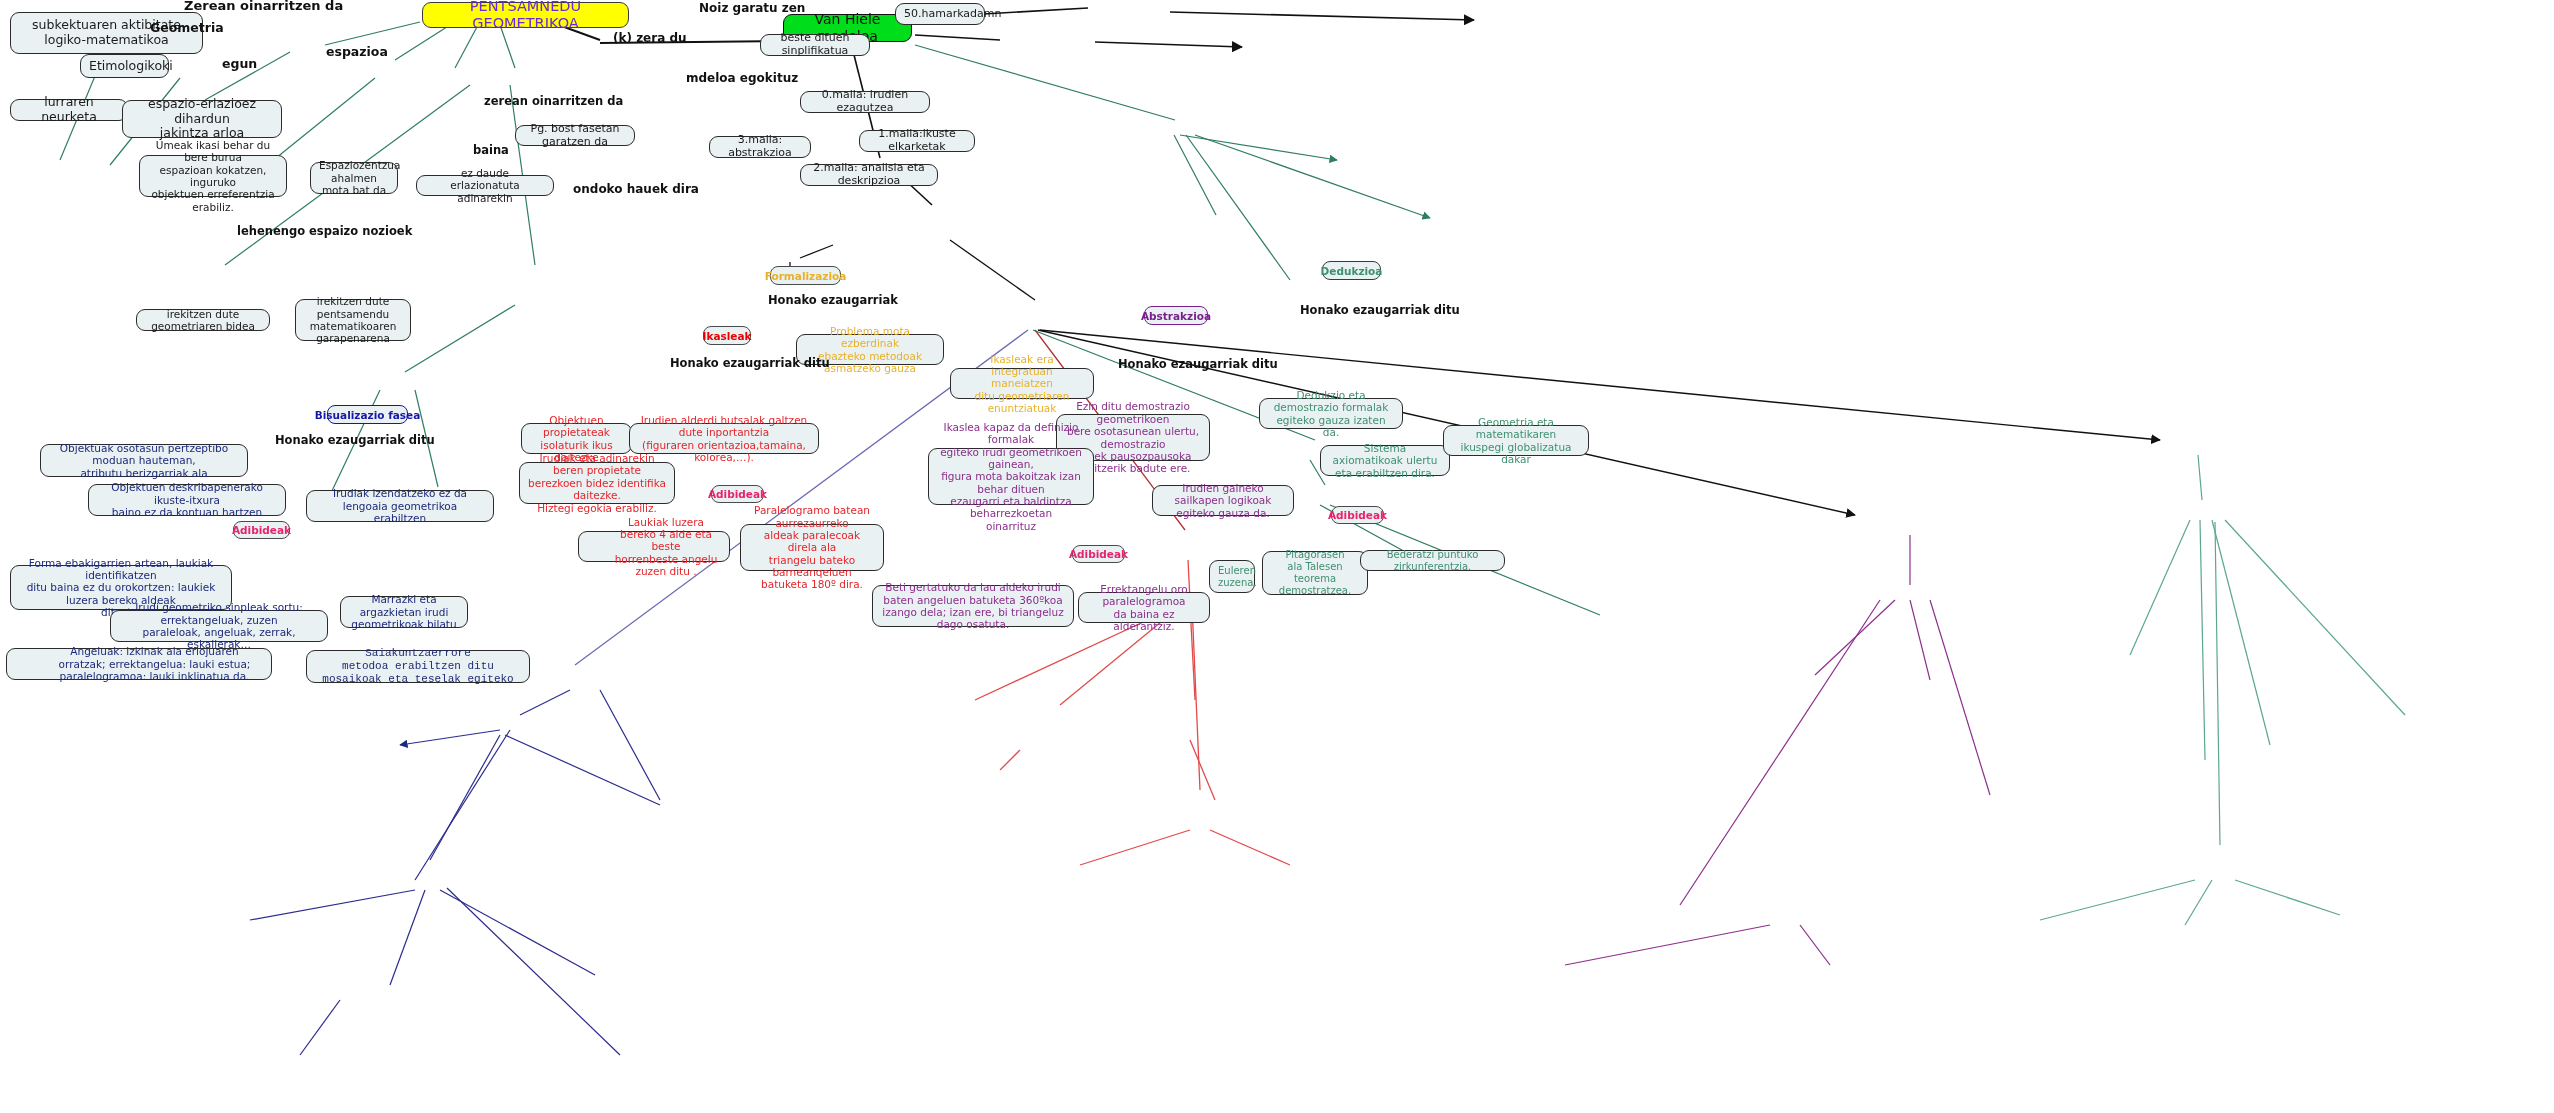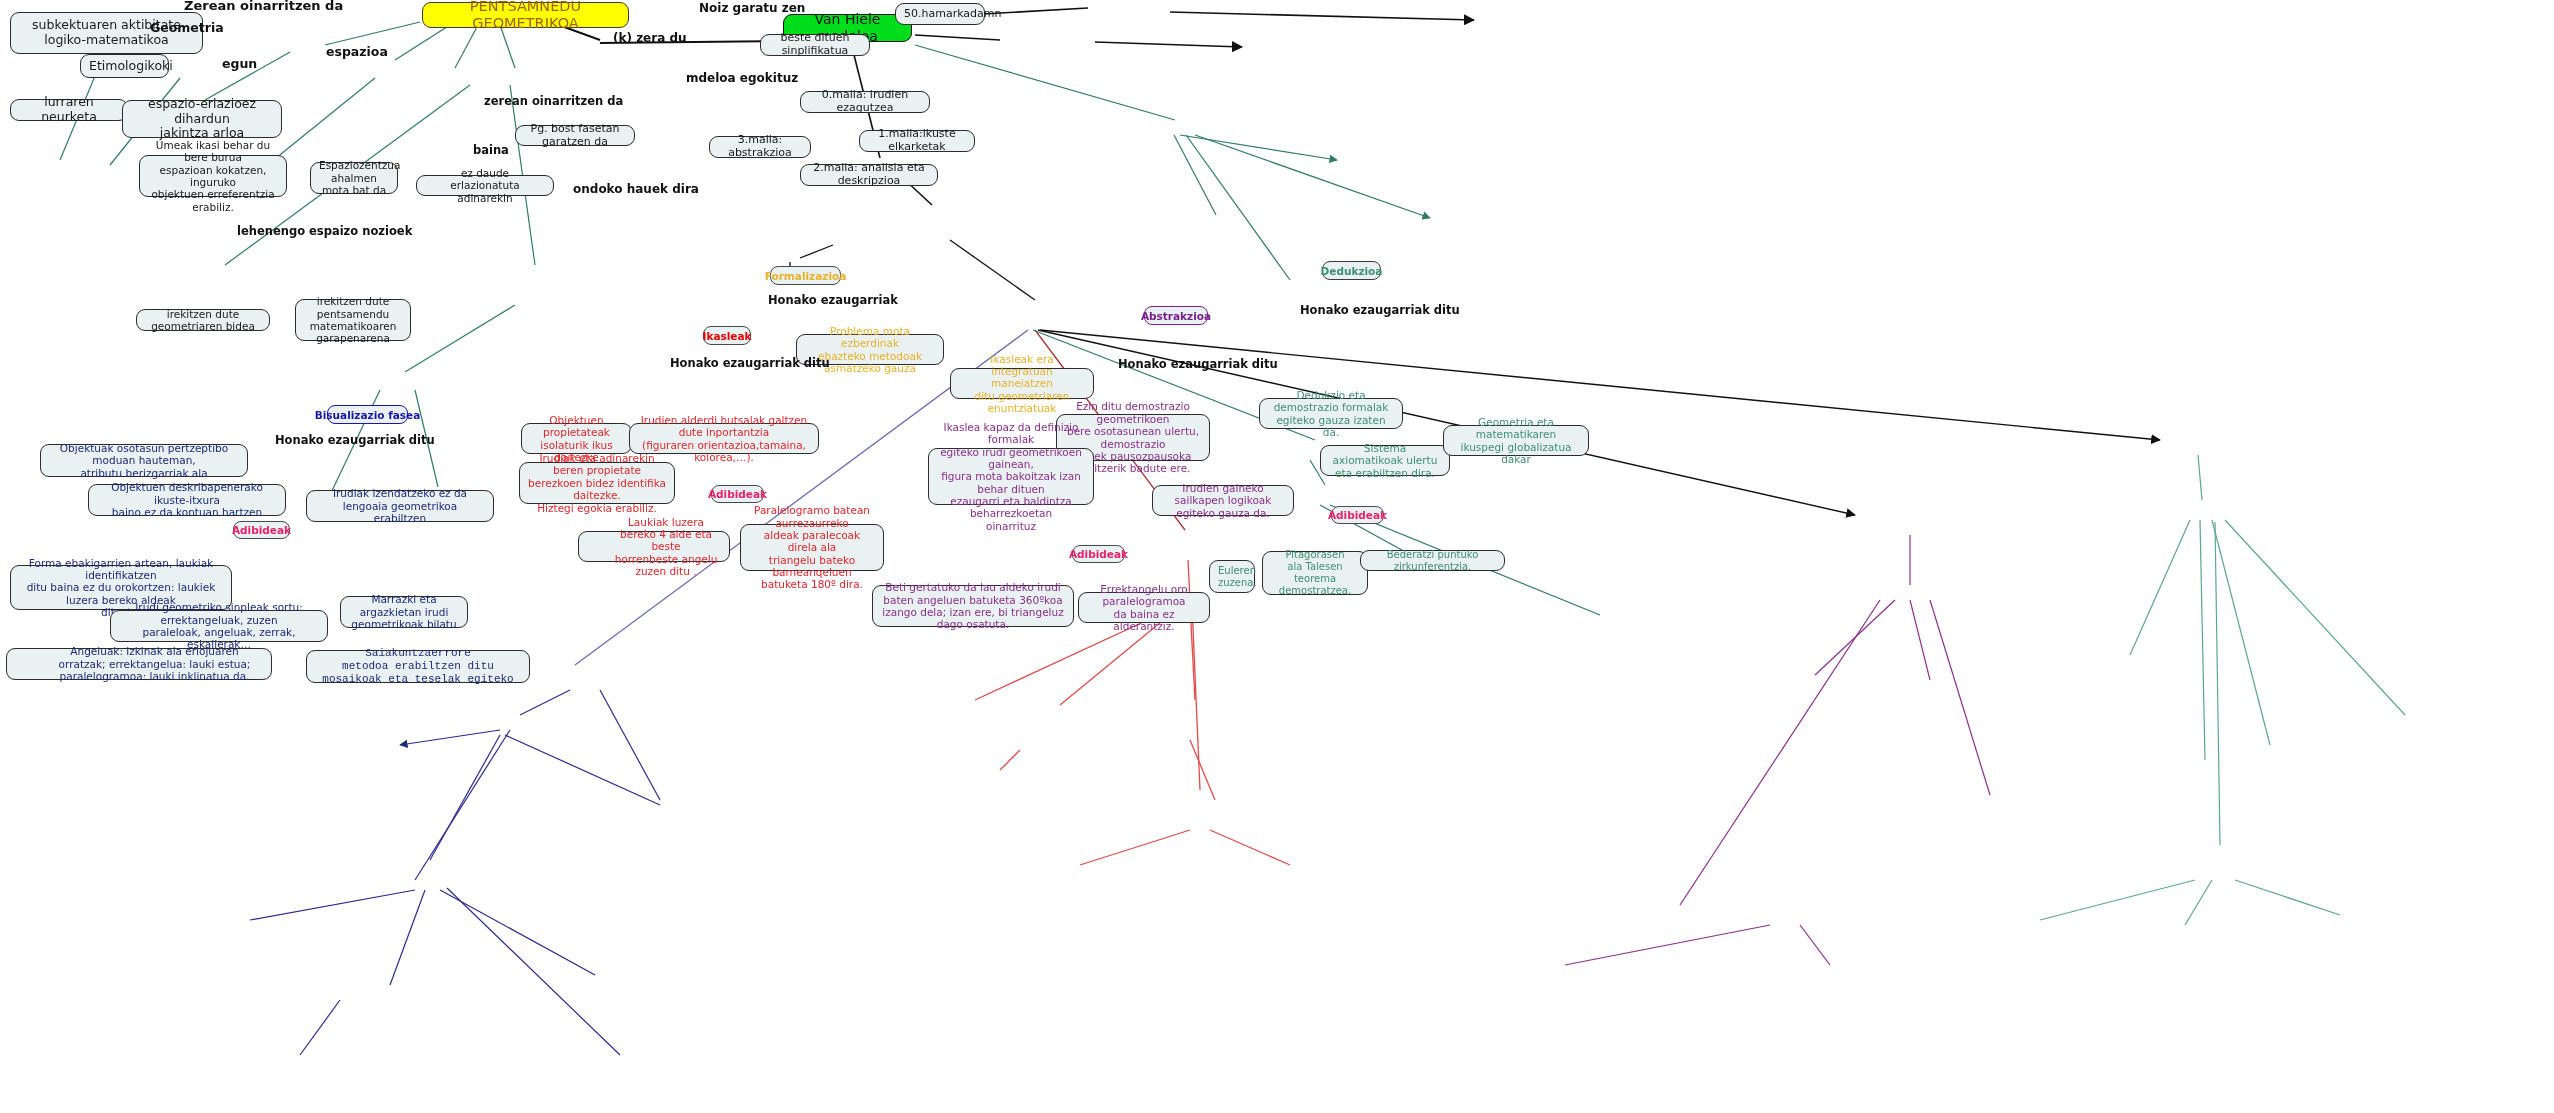--- a/index.html
+++ b/index.html
@@ -22,21 +22,21 @@
     text-align:center;
     display:flex;align-items:center;justify-content:center;
     padding:3px 8px;
     line-height:1.18;
     color:#1b1b1b;
     white-space:pre-line;
   }
   .node span{display:block;width:100%;}
 
   
-  .n-yellow{background:#ffff00;border-color:#3a3a3a;color:#a16207;}
+  .n-yellow{background:#ffff00;border-color:#3a3a3a;color:#6d28d9;}
   .n-green{background:#00dd1b;border-color:#111;color:#111;}
   .n-blue{color:#1d2a7a;}
   .n-red{color:#e4262b;}
   .n-purple{color:#8c2f8c;}
   .n-gold{color:#e9b128;}
   .n-teal{color:#3f9070;}
   .n-dark{color:#1b1b1b;}
 
   
   .chip{

